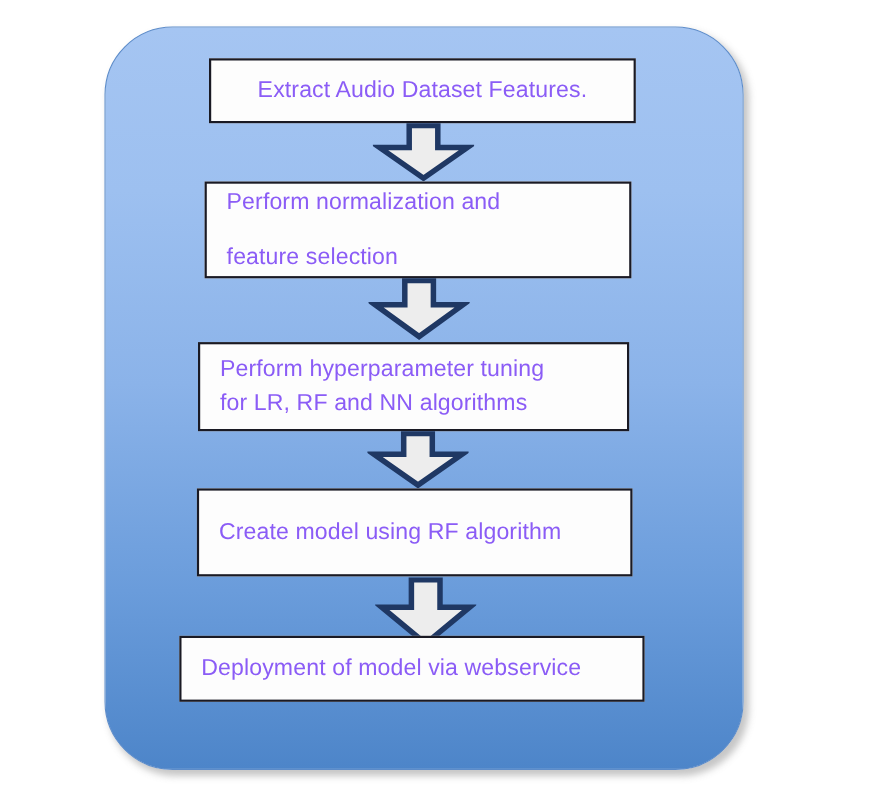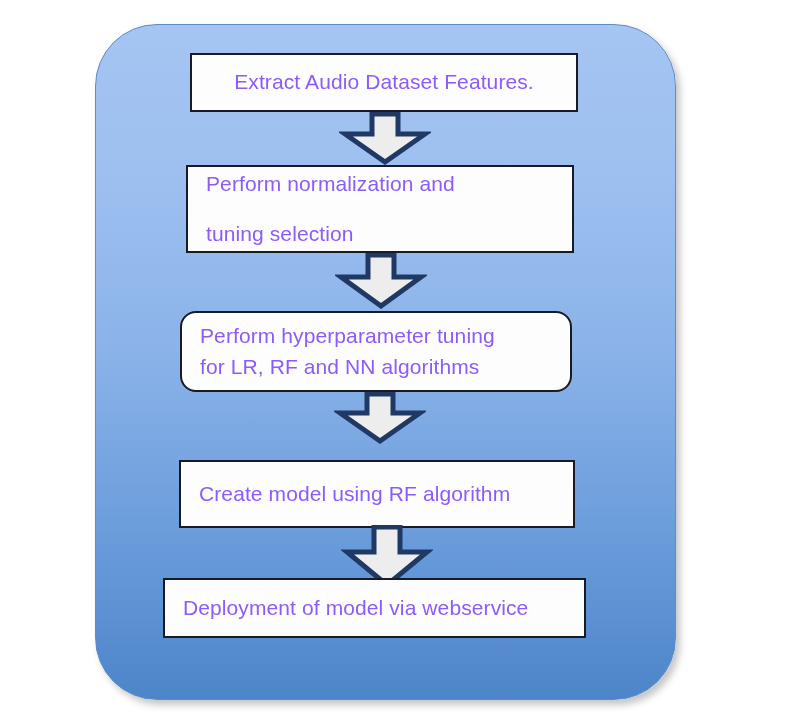--- a/index.html
+++ b/index.html
@@ -73,41 +73,41 @@
   </div>
 
   <div class="arrow" style="left:339px; top:112px; width:92px; height:53px;">
     <svg width="92" height="53" viewBox="0 0 92 53" aria-hidden="true">
       <polygon points="33,2 59,2 59,22 86,22 46,50 6,22 33,22" fill="#ededed" stroke="#1f3864" stroke-width="5" stroke-linejoin="miter"></polygon>
     </svg>
   </div>
 
   <div class="node" style="left:186px; top:165px; width:388px; height:88px;gap:20px;">
     <div class="line">Perform normalization and</div>
-    <div class="line">tuning selection</div>
+    <div class="line">feature selection</div>
   </div>
 
   <div class="arrow" style="left:335px; top:253px; width:92px; height:56px;">
     <svg width="92" height="56" viewBox="0 0 92 56" aria-hidden="true">
       <polygon points="33,2 59,2 59,24 86,24 46,53 6,24 33,24" fill="#ededed" stroke="#1f3864" stroke-width="5" stroke-linejoin="miter"></polygon>
     </svg>
   </div>
 
-  <div class="node" style="left:180px; top:311px; width:392px; height:81px;border-radius:16px;">
+  <div class="node" style="left:180px; top:311px; width:392px; height:81px;">
     <div class="line">Perform hyperparameter tuning</div>
     <div class="line">for LR, RF and NN algorithms</div>
   </div>
 
   <div class="arrow" style="left:334px; top:392px; width:92px; height:52px;">
     <svg width="92" height="52" viewBox="0 0 92 52" aria-hidden="true">
       <polygon points="33,2 59,2 59,21 86,21 46,49 6,21 33,21" fill="#ededed" stroke="#1f3864" stroke-width="5" stroke-linejoin="miter"></polygon>
     </svg>
   </div>
 
-  <div class="node" style="left:179px; top:444px; width:396px; height:68px;margin-top:16px;">
+  <div class="node" style="left:179px; top:444px; width:396px; height:80px;">
     <div class="line">Create model using RF algorithm</div>
   </div>
 
   <div class="arrow" style="left:341px; top:525px; width:92px; height:63px;">
     <svg width="92" height="63" viewBox="0 0 92 63" aria-hidden="true">
       <polygon points="33,2 59,2 59,27 86,27 46,60 6,27 33,27" fill="#ededed" stroke="#1f3864" stroke-width="5" stroke-linejoin="miter"></polygon>
     </svg>
   </div>
 
   <div class="node" style="left:163px; top:578px; width:423px; height:60px;">

